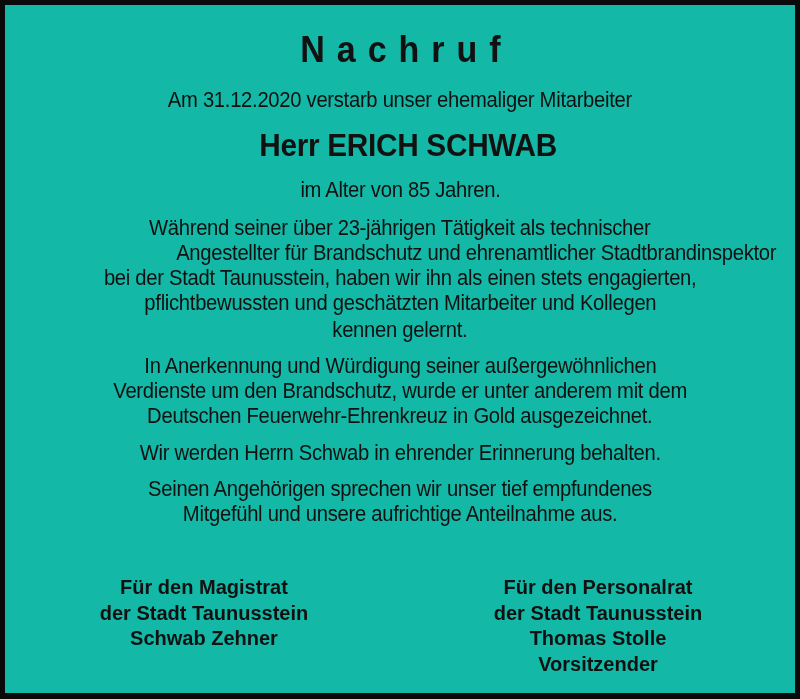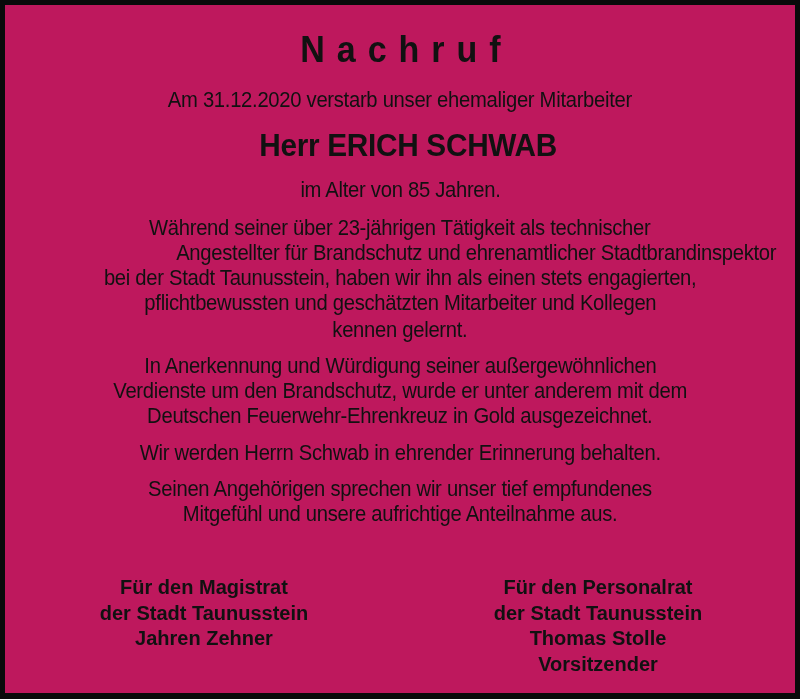--- a/index.html
+++ b/index.html
@@ -12,21 +12,21 @@
     height: 699px;
     overflow: hidden;
   }
   .notice {
     position: relative;
     box-sizing: border-box;
     width: 800px;
     height: 699px;
     border: 5px solid #0a0a0a;
     border-bottom-width: 6px;
-    background: #be185d;
+    background: #14b8a6;
     color: #111111;
     font-family: "Liberation Sans", sans-serif;
     text-align: center;
   }
   .line {
     position: absolute;
     left: 0;
     right: 0;
     white-space: nowrap;
     text-align: center;
@@ -138,21 +138,21 @@
     </div>
     <div class="line body" style="top:497px;">
       <span>Mitgefühl und unsere aufrichtige Anteilnahme aus.</span>
     </div>
   </div>
 
   <div class="signatures">
     <div class="sig-col left">
       <span class="sig-line">Für den Magistrat</span>
       <span class="sig-line">der Stadt Taunusstein</span>
-      <span class="sig-line">Jahren Zehner</span>
+      <span class="sig-line">Schwab Zehner</span>
     </div>
     <div class="sig-col right">
       <span class="sig-line">Für den Personalrat</span>
       <span class="sig-line">der Stadt Taunusstein</span>
       <span class="sig-line">Thomas Stolle</span>
       <span class="sig-line">Vorsitzender</span>
     </div>
   </div>
 
 </div>

